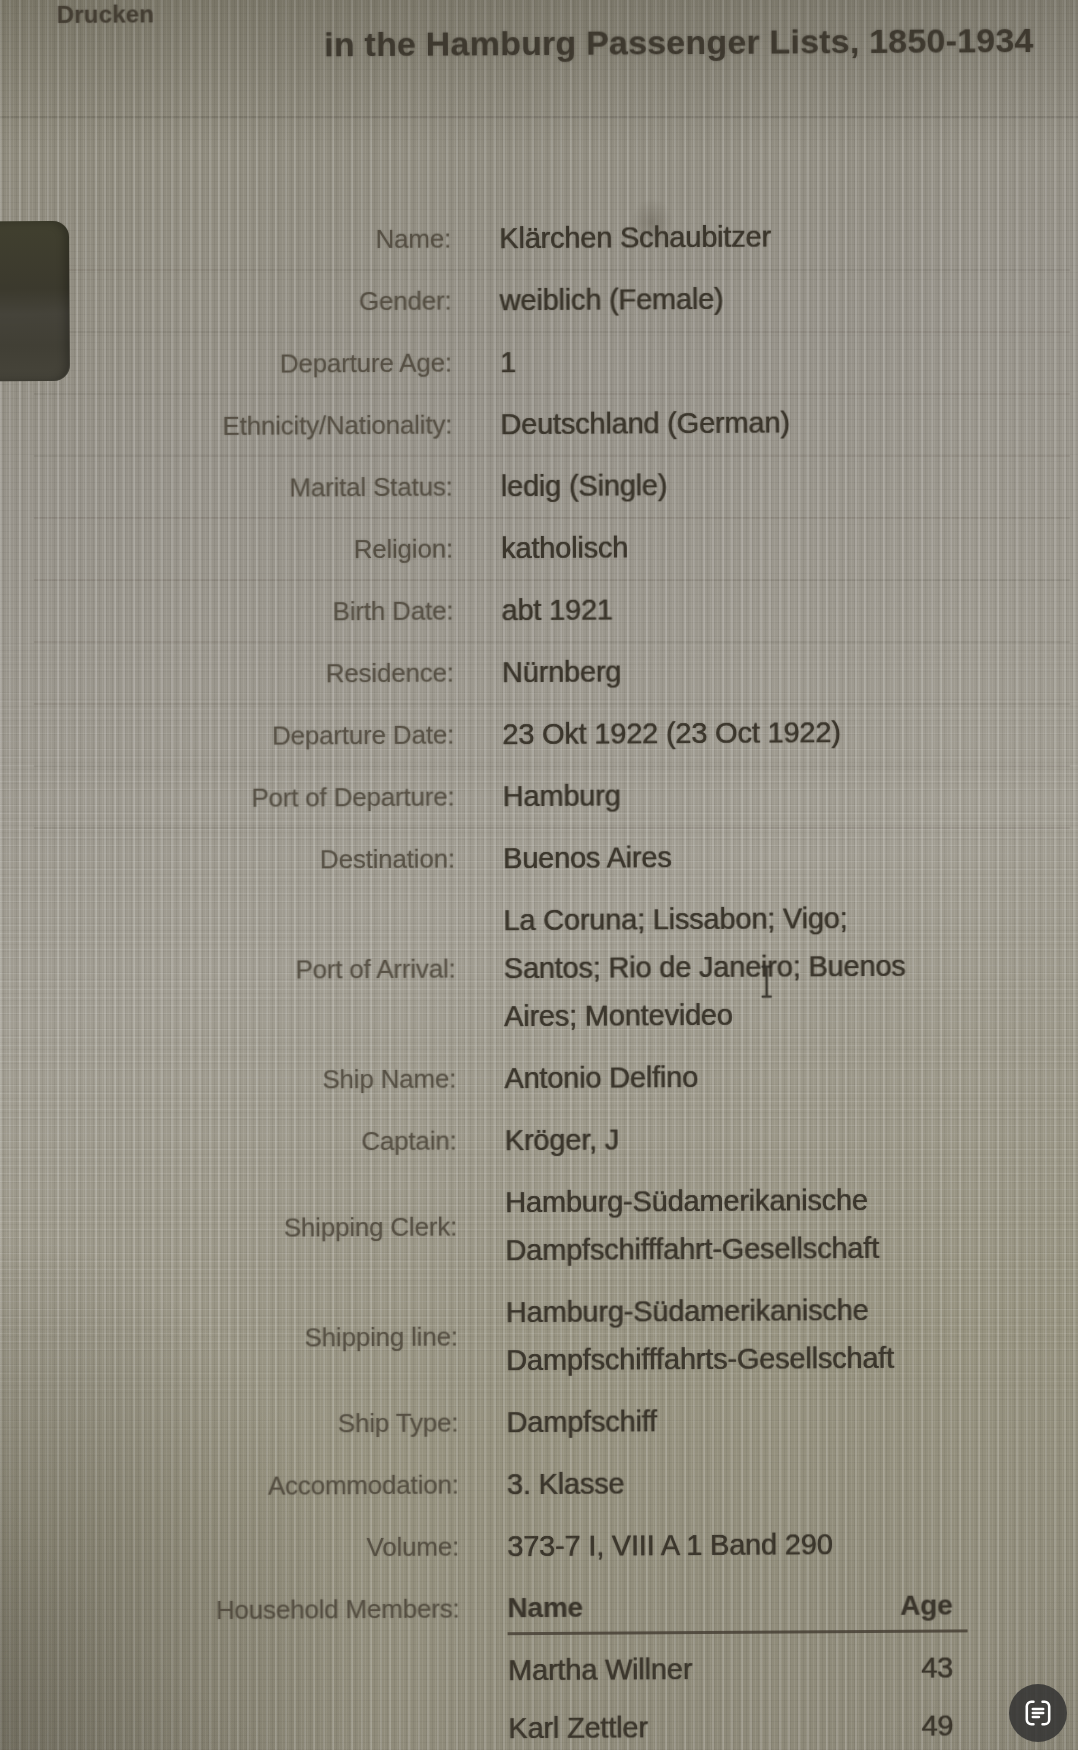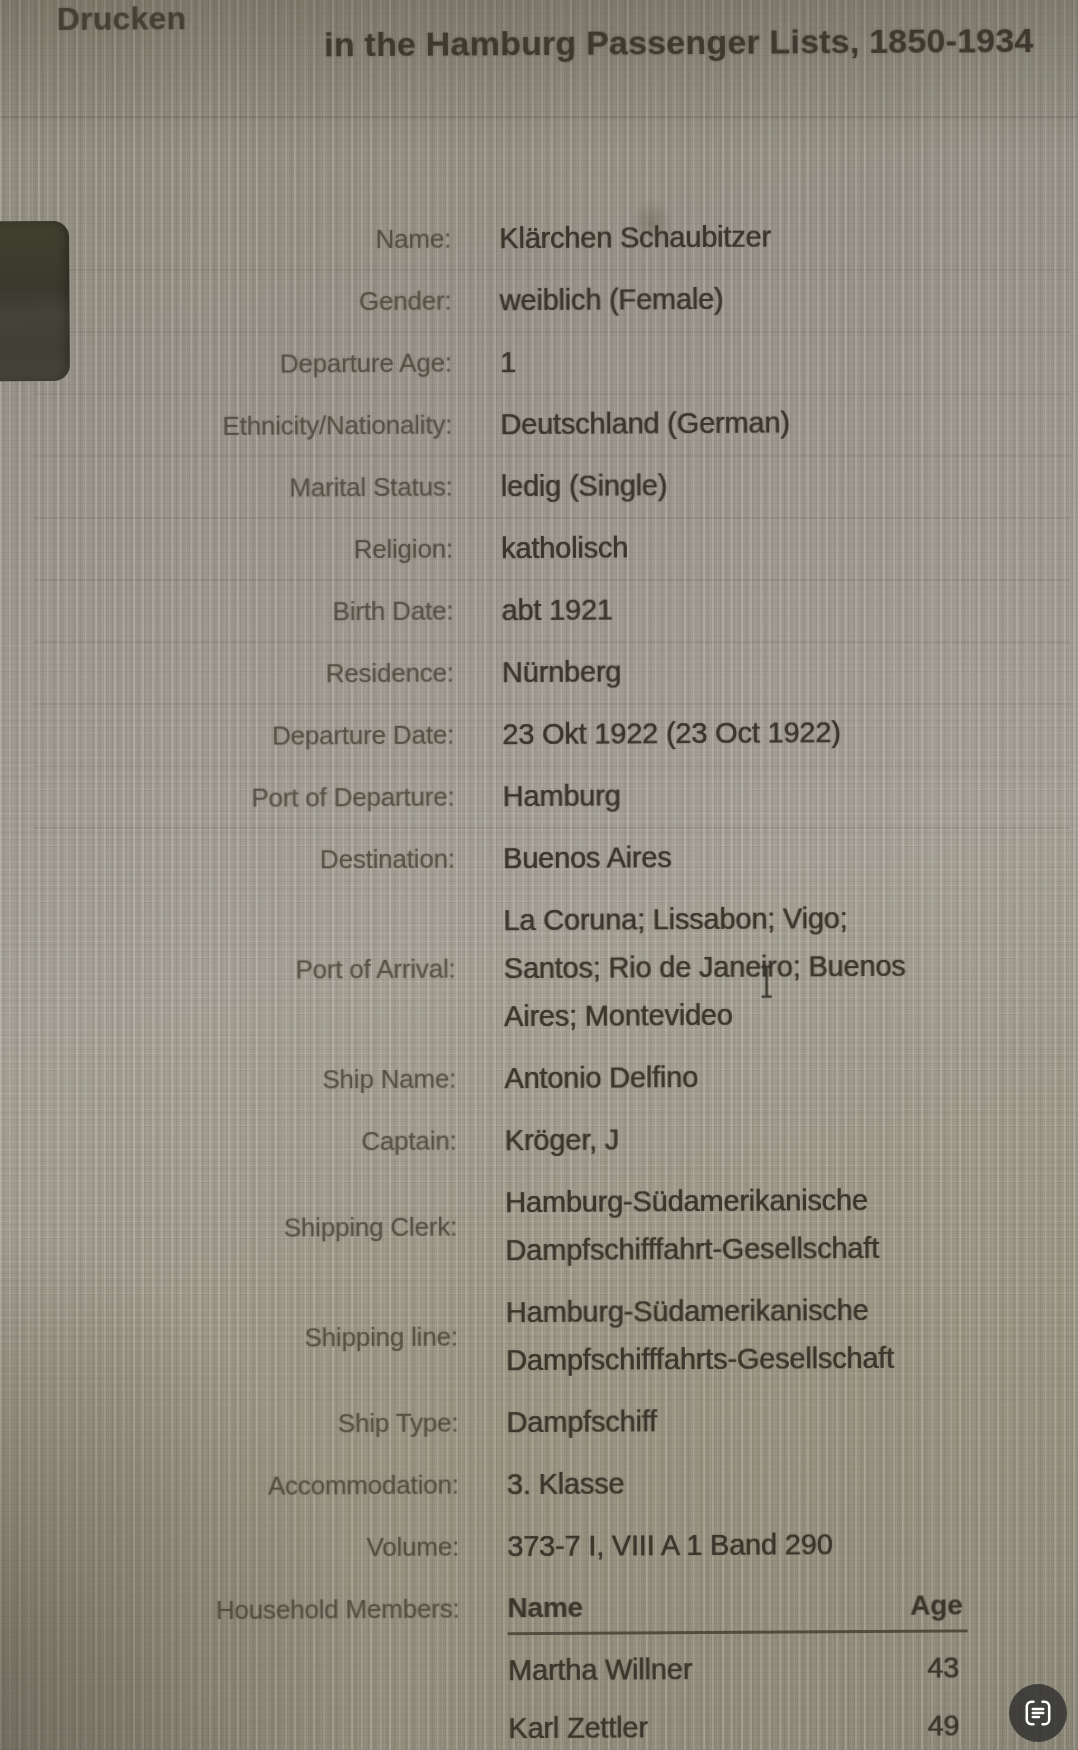--- a/index.html
+++ b/index.html
@@ -29,21 +29,21 @@
   .sep{position:absolute;left:34px;right:8px;height:2px;background:rgba(62,56,46,.11);z-index:2;}
   .sep.head{left:0;right:0;background:rgba(58,52,42,.18);}
   
   .content{
     position:absolute;inset:0;z-index:4;
     transform:rotate(-0.35deg);transform-origin:540px 880px;
     filter:blur(0.4px);
   }
   .drucken{
     position:absolute;left:62px;top:-2px;
-    font-size:32px;font-weight:700;color:#443e33;letter-spacing:.2px;
+    font-size:24px;font-weight:700;color:#443e33;letter-spacing:.2px;
     text-shadow:0 0 2px rgba(68,62,51,.5);cursor:pointer;
   }
   .title{
     position:absolute;left:290px;right:0;top:24px;text-align:center;
     font-size:34px;font-weight:700;color:#3e392f;letter-spacing:.2px;
     text-shadow:0 0 2.5px rgba(62,57,47,.5);
   }
   .thumb{
     position:absolute;left:-18px;top:218px;width:91px;height:160px;
     border-radius:0 16px 16px 0;
@@ -61,27 +61,27 @@
     margin-left:48px;width:480px;
     font-size:29px;line-height:48px;color:#3b362c;letter-spacing:-.2px;white-space:pre-line;
     text-shadow:.5px 0 0 currentColor, 0 0 2px rgba(59,54,44,.35);
   }
   .row.household{align-items:flex-start;margin-bottom:0;}
   .htable{margin-left:48px;width:460px;flex:none;}
   .hhead{display:flex;border-bottom:3px solid rgba(64,57,46,.78);}
   .hcol{font-size:28px;font-weight:700;line-height:48px;color:#3b362c;letter-spacing:-.2px;
         text-shadow:0 0 2px rgba(59,54,44,.4);}
   .hcol.name{flex:1;}
-  .hcol.age{text-align:right;padding-right:5px;margin-left:24px;}
+  .hcol.age{text-align:right;padding-right:15px;margin-left:24px;}
   .hrow{display:flex;margin-top:12px;}
   .hrow:first-of-type{margin-top:4px;}
   .hcell{font-size:29px;line-height:46px;color:#3b362c;letter-spacing:-.2px;
          text-shadow:.5px 0 0 currentColor, 0 0 2px rgba(59,54,44,.35);}
   .hcell.name{flex:1;}
-  .hcell.age{text-align:right;padding-right:9px;}
+  .hcell.age{text-align:right;padding-right:15px;}
   .ibeam{position:absolute;left:758px;top:966px;width:16px;height:34px;z-index:5;opacity:.85;}
   .ibeam svg{display:block;}
   
   .scanbtn{
     position:absolute;left:1009px;top:1684px;width:58px;height:58px;border-radius:50%;
     background:rgba(48,48,48,.82);z-index:6;display:flex;align-items:center;justify-content:center;
     cursor:pointer;
   }
   .scanbtn svg{display:block;}
 </style>

